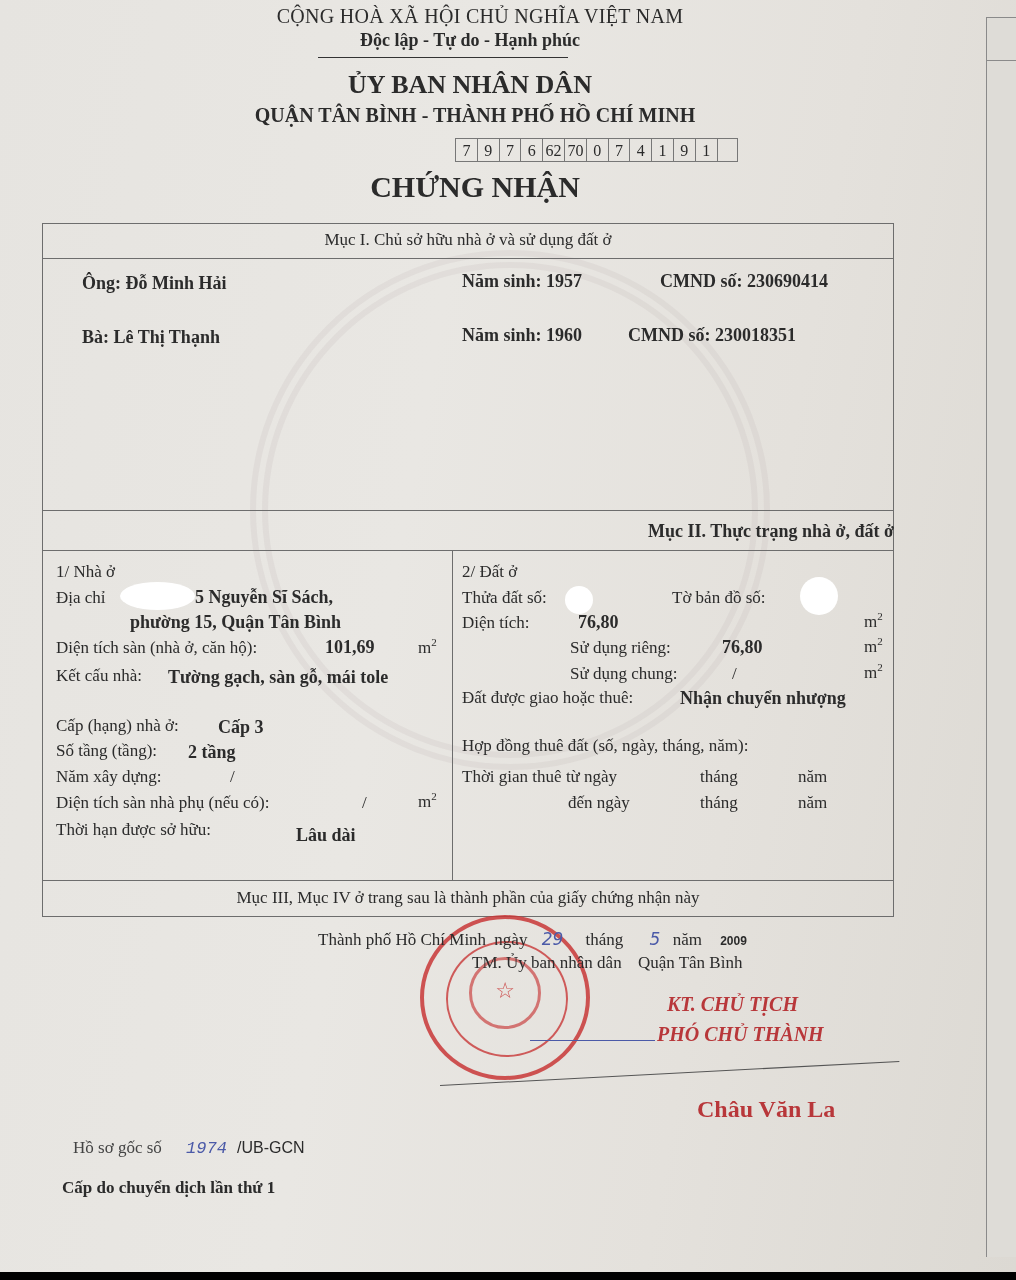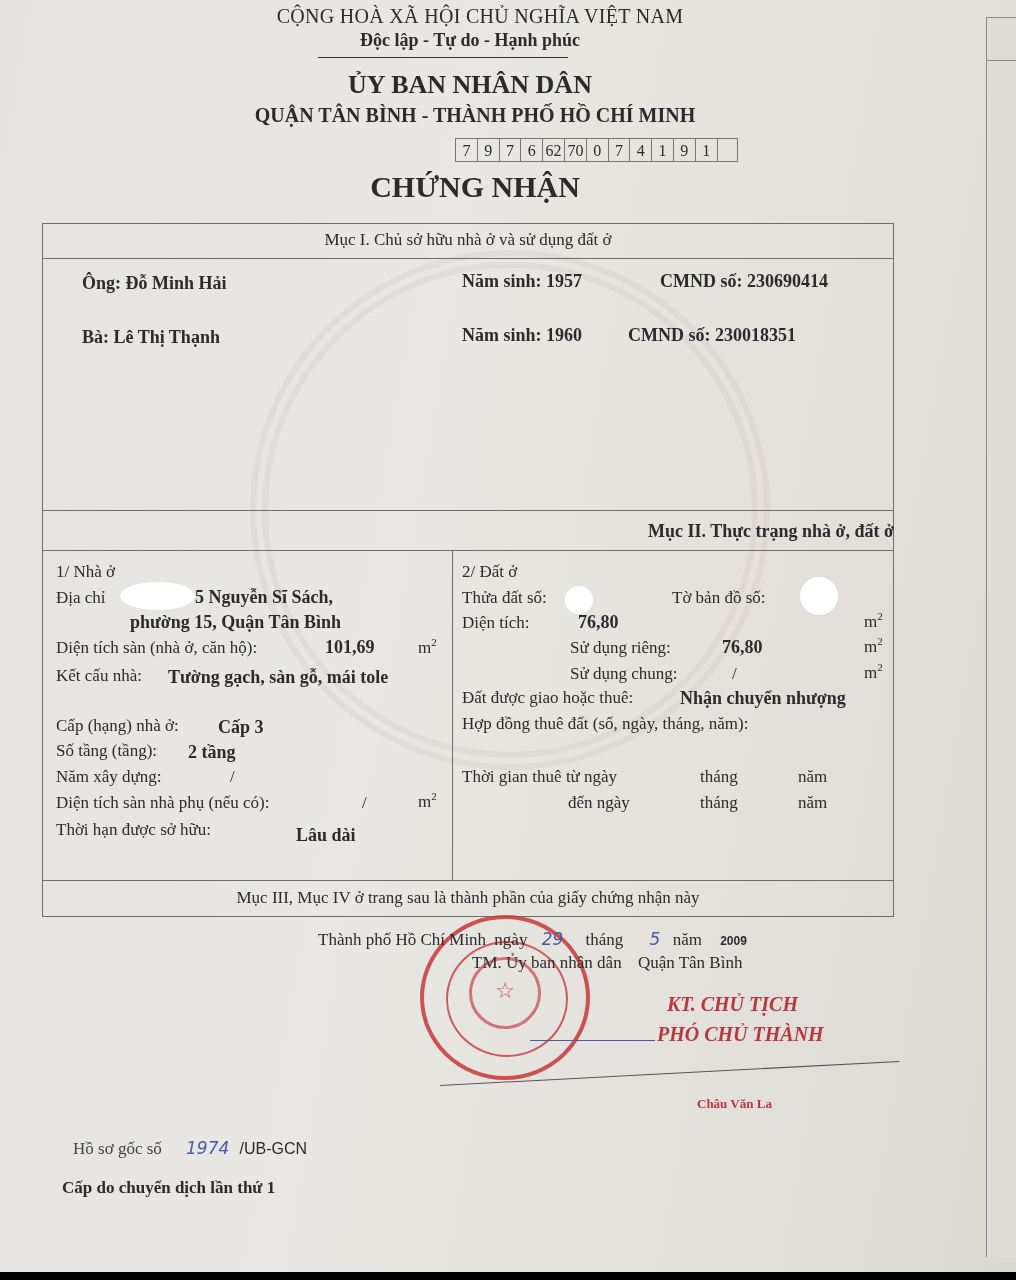--- a/index.html
+++ b/index.html
@@ -156,21 +156,21 @@
   <div class="abs b f18" style="left:578px; top:612px;">76,80</div>
   <div class="abs f17" style="left:864px; top:610px;"><span>m</span><span class="sup">2</span></div>
   <div class="abs f17" style="left:570px; top:638px;">Sử dụng riêng:</div>
   <div class="abs b f18" style="left:722px; top:637px;">76,80</div>
   <div class="abs f17" style="left:864px; top:635px;"><span>m</span><span class="sup">2</span></div>
   <div class="abs f17" style="left:570px; top:664px;">Sử dụng chung:</div>
   <div class="abs f17" style="left:732px; top:664px;">/</div>
   <div class="abs f17" style="left:864px; top:661px;"><span>m</span><span class="sup">2</span></div>
   <div class="abs f17" style="left:462px; top:688px;">Đất được giao hoặc thuê:</div>
   <div class="abs b f18" style="left:680px; top:688px;">Nhận chuyển nhượng</div>
-  <div class="abs f17" style="left:462px; top:714px;">Hợp đồng thuê đất (số, ngày, tháng, năm):</div>
+  <div class="abs f17" style="left:462px; top:736px;">Hợp đồng thuê đất (số, ngày, tháng, năm):</div>
   <div class="abs f17" style="left:462px; top:767px;">Thời gian thuê từ ngày</div>
   <div class="abs f17" style="left:700px; top:767px;">tháng</div>
   <div class="abs f17" style="left:798px; top:767px;">năm</div>
   <div class="abs f17" style="left:568px; top:793px;">đến ngày</div>
   <div class="abs f17" style="left:700px; top:793px;">tháng</div>
   <div class="abs f17" style="left:798px; top:793px;">năm</div>
 
   <div class="abs center f17" style="left:42px; width:852px; top:888px;">Mục III, Mục IV ở trang sau là thành phần của giấy chứng nhận này</div>
 
   <div class="seal">
@@ -187,22 +187,22 @@
     <span class="b" style="margin-left:14px; font-family:'Liberation Sans', sans-serif; font-size:12px;">2009</span>
   </div>
   <div class="abs f17" style="left:472px; top:953px;">
     <span>TM. Ủy ban nhân dân</span>
     <span style="margin-left:12px;">Quận Tân Bình</span>
   </div>
   <div class="abs red b" style="left:667px; top:993px; font-size:20px; font-style:italic;">KT. CHỦ TỊCH</div>
   <div class="abs red b" style="left:657px; top:1023px; font-size:20px; font-style:italic;">PHÓ CHỦ THÀNH</div>
   <div style="position:absolute; left:530px; top:1040px; width:125px; border-top:1.5px solid #4b5aa8;"></div>
   <div class="sig-line"></div>
-  <div class="abs red b" style="left:697px; top:1096px; font-size:13px;">Châu Văn La</div>
+  <div class="abs red b" style="left:697px; top:1096px; font-size:24px;">Châu Văn La</div>
 
   <div class="abs f17" style="left:73px; top:1138px;">
     <span style="color:#444;">Hồ sơ gốc số</span>
-    <span class="blue" style="margin:13px 6px 0 20px;">1974</span>
+    <span class="blue" style="margin:13px 6px 0 20px;font-family:Liberation Mono, monospace;">1974</span>
     <span style="font-family:'Liberation Sans', sans-serif; font-size:16px;">/UB-GCN</span>
   </div>
   <div class="abs b f17" style="left:62px; top:1178px;">Cấp do chuyển dịch lần thứ 1</div>
 </div>
 <div class="bottom-bar"></div>
 
 </body></html>

